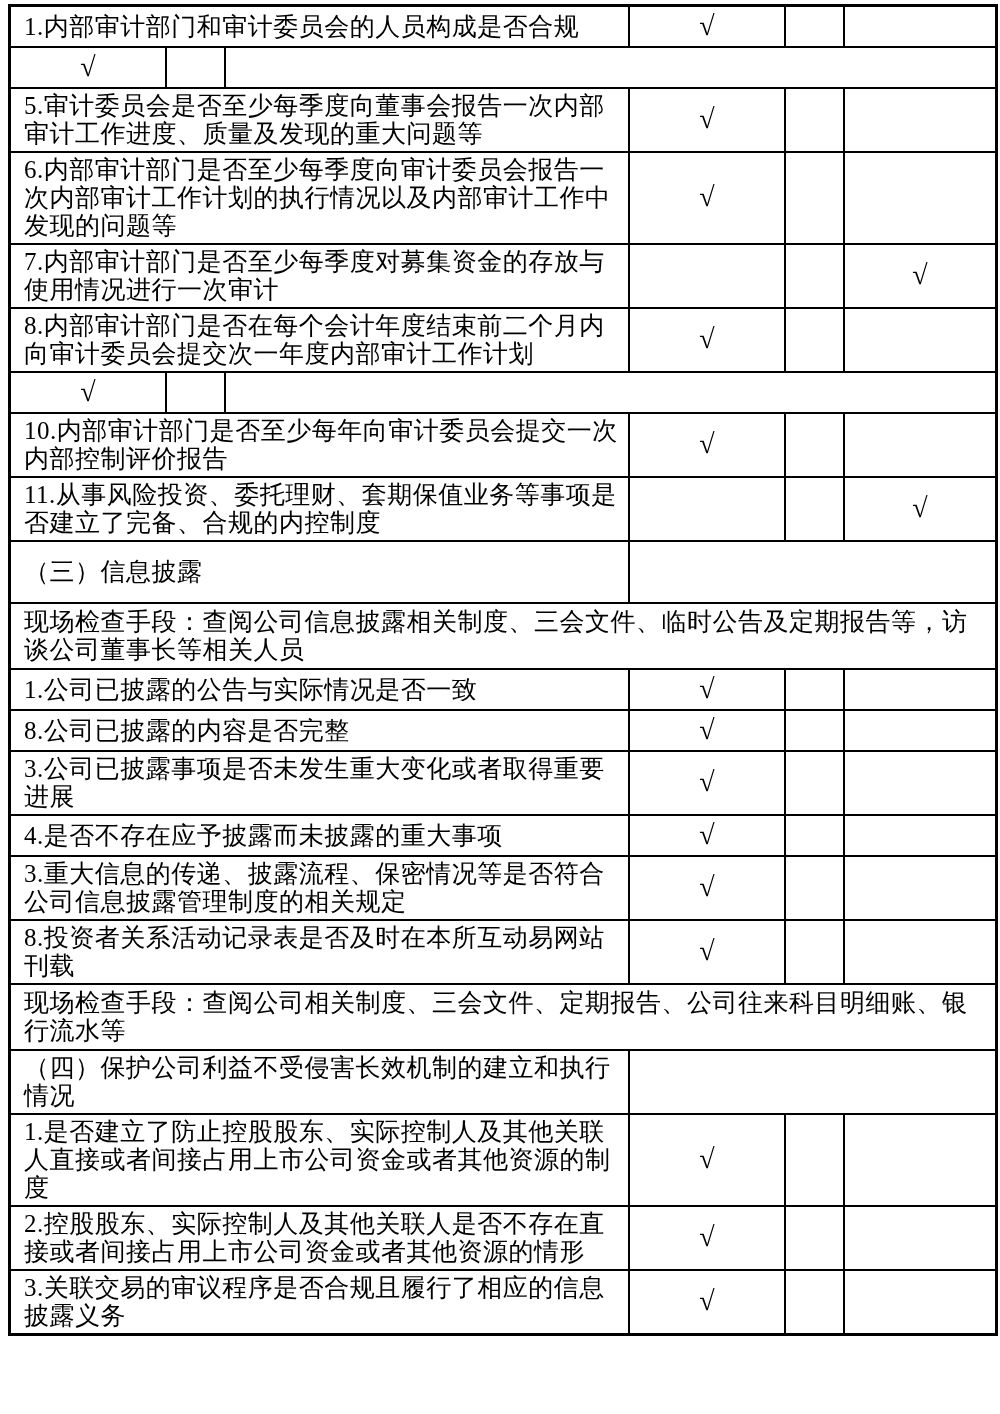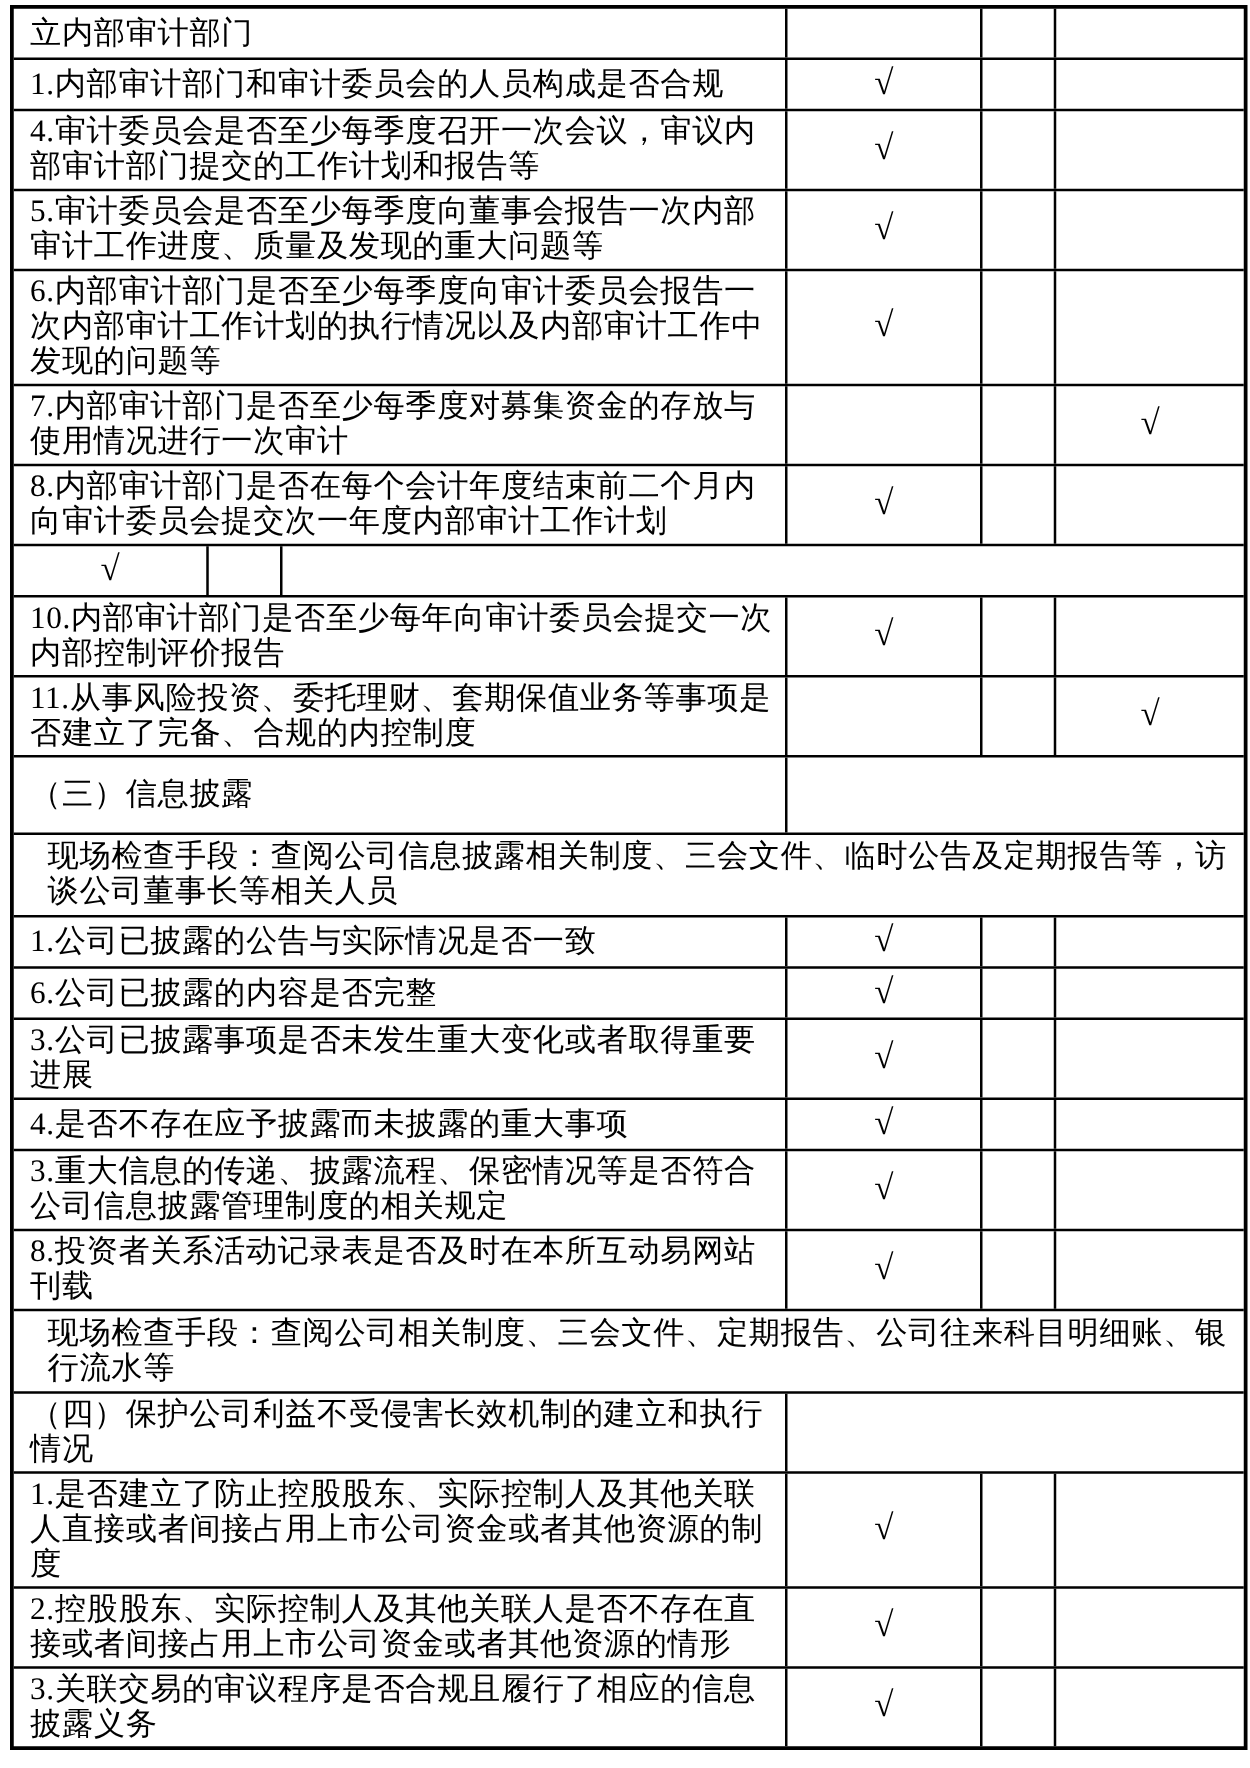--- a/index.html
+++ b/index.html
@@ -53,57 +53,46 @@
   .check-cell.c3 { width: 59px; }
   .check-cell.c4 { width: 150px; border-right: none; }
   .row.section .item-cell { min-height: 60px; }
   .row.section .item-text { font-weight: normal; }
   .section-rest {
     flex: 1;
     border-right: none;
   }
   .method-cell {
     width: 100%;
-    padding: 4px 10px 4px 27px;
+    padding: 4px 10px 4px 13px;
     display: flex;
     align-items: center;
     border-radius: 11px;
   }
   .checkmark { 
     display: inline-block;
     transform: translateY(-1px);
   }
 </style>
 </head>
 <body>
 
 <div class="page">
   <div class="audit-table" id="audit-table">
       <div class="row item">
         <div class="cell item-cell">
-          <span class="item-text">立内部审计部门</span>
-        </div>
-        <div class="cell check-cell c2"></div>
-        <div class="cell check-cell c3"></div>
-        <div class="cell check-cell c4"></div>
-      </div>
-      <div class="row item">
-        <div class="cell item-cell">
           <span class="item-text">1.内部审计部门和审计委员会的人员构成是否合规</span>
         </div>
         <div class="cell check-cell c2">
           <span class="checkmark">√</span>
         </div>
         <div class="cell check-cell c3"></div>
         <div class="cell check-cell c4"></div>
       </div>
       <div class="row item">
-        <div class="cell item-cell">
-          <span class="item-text">4.审计委员会是否至少每季度召开一次会议，审议内部审计部门提交的工作计划和报告等</span>
-        </div>
         <div class="cell check-cell c2">
           <span class="checkmark">√</span>
         </div>
         <div class="cell check-cell c3"></div>
         <div class="cell check-cell c4"></div>
       </div>
       <div class="row item">
         <div class="cell item-cell">
           <span class="item-text">5.审计委员会是否至少每季度向董事会报告一次内部审计工作进度、质量及发现的重大问题等</span>
         </div>
@@ -186,21 +175,21 @@
           <span class="item-text">1.公司已披露的公告与实际情况是否一致</span>
         </div>
         <div class="cell check-cell c2">
           <span class="checkmark">√</span>
         </div>
         <div class="cell check-cell c3"></div>
         <div class="cell check-cell c4"></div>
       </div>
       <div class="row item">
         <div class="cell item-cell">
-          <span class="item-text">6.公司已披露的内容是否完整</span>
+          <span class="item-text">8.公司已披露的内容是否完整</span>
         </div>
         <div class="cell check-cell c2">
           <span class="checkmark">√</span>
         </div>
         <div class="cell check-cell c3"></div>
         <div class="cell check-cell c4"></div>
       </div>
       <div class="row item">
         <div class="cell item-cell">
           <span class="item-text">3.公司已披露事项是否未发生重大变化或者取得重要进展</span>

